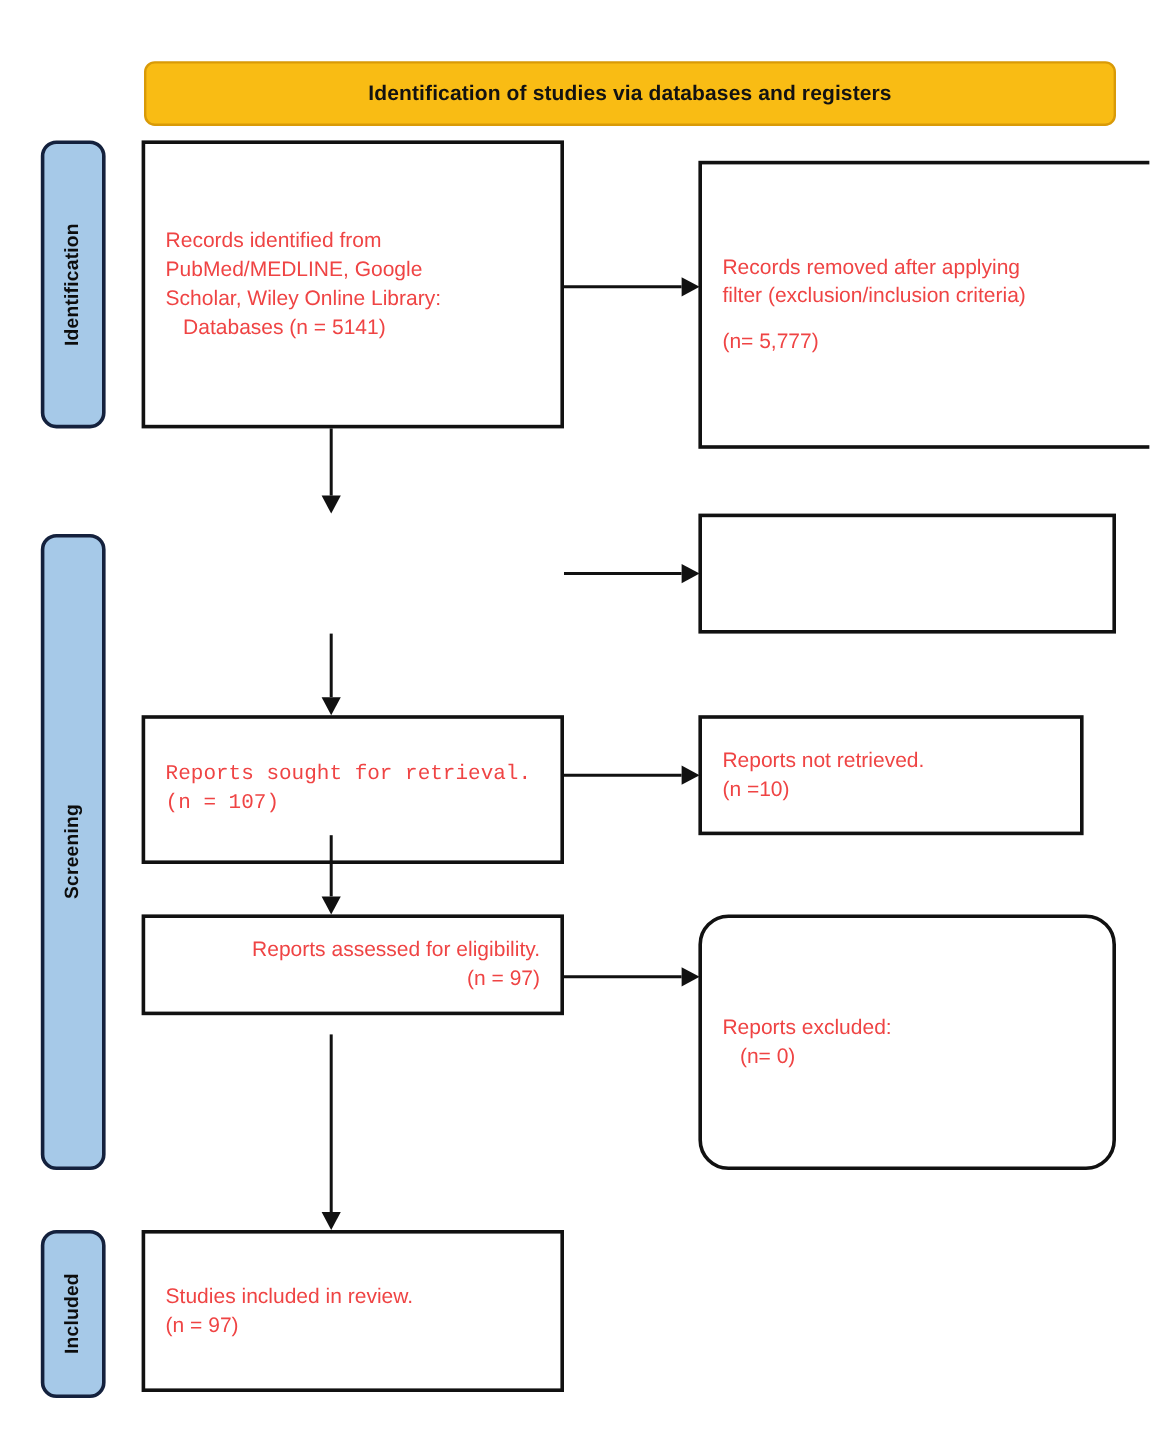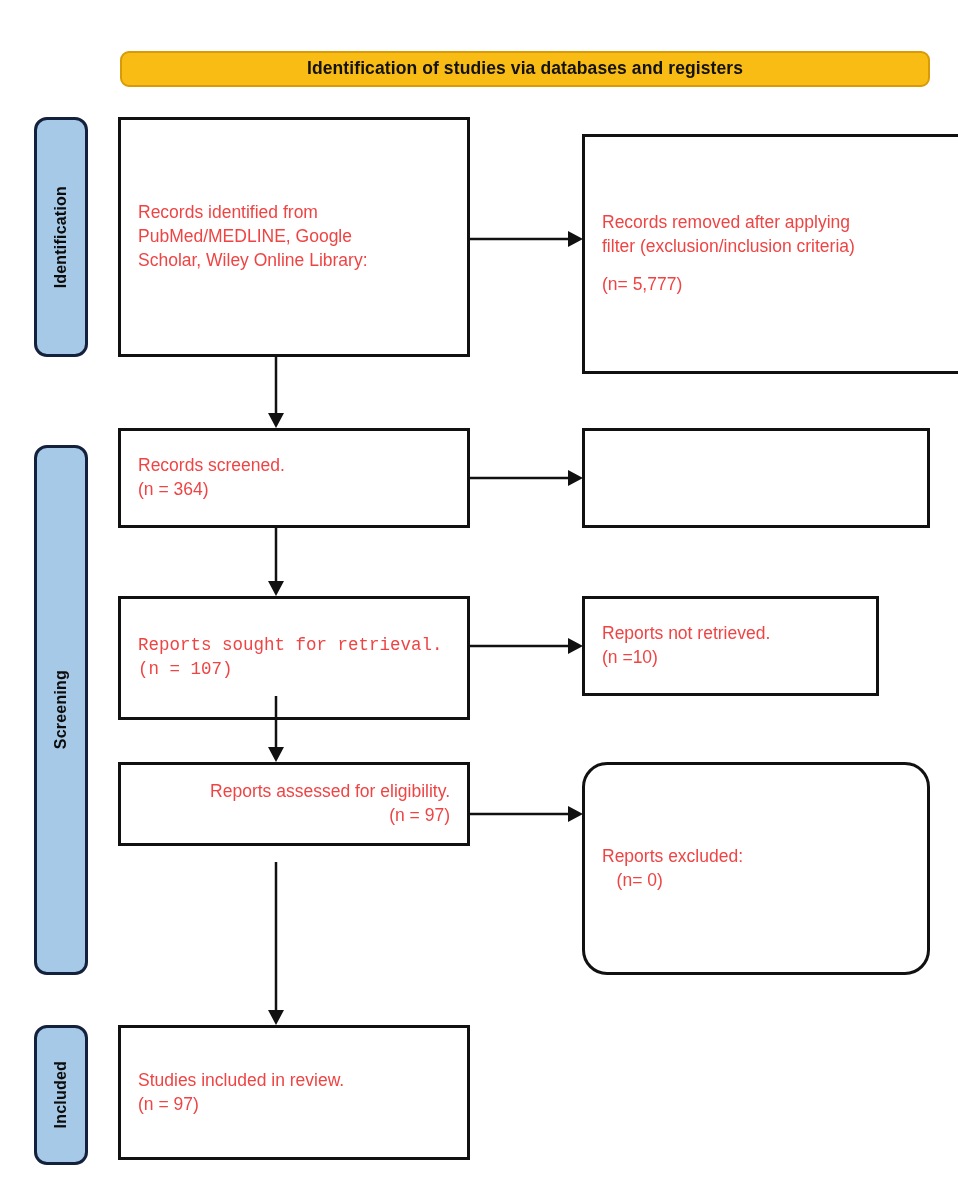--- a/index.html
+++ b/index.html
@@ -18,21 +18,21 @@
     background: #ffffff;
     overflow: hidden;
   }
 
   
   .banner {
     position: absolute;
     left: 120px;
     top: 51px;
     width: 810px;
-    height: 36px;
+    height: 54px;
     box-sizing: border-box;
     background: #F9BC14;
     border: 2px solid #D99A07;
     border-radius: 9px;
     display: flex;
     align-items: center;
     justify-content: center;
   }
   .banner-text {
     font-size: 17.5px;
@@ -112,43 +112,40 @@
   </div>
 
   <div class="stage" style="left:34px; top:1025px; width:54px; height:140px;">
     <span class="stage-text">Included</span>
   </div>
 
   <div class="box" style="left:118px; top:117px; width:352px; height:240px;">
     <div class="box-line">Records identified from</div>
     <div class="box-line">PubMed/MEDLINE, Google</div>
     <div class="box-line">Scholar, Wiley Online Library:</div>
+    <div class="box-line">   Databases (n = 5141)</div>
   </div>
 
   <div class="box" style="left:582px; top:117px; width:416px; height:240px;margin-top:17px;">
     <div class="box-line">Records removed after applying</div>
     <div class="box-line">filter (exclusion/inclusion criteria)</div>
     <div class="spacer-line"></div>
     <div class="box-line">(n= 5,777)</div>
   </div>
 
-  <div class="box" style="left:118px; top:428px; width:352px; height:100px;">
-    <div class="box-line">Records screened.</div>
-    <div class="box-line">(n = 364)</div>
-  </div>
 
   <div class="box" style="left:582px; top:428px; width:348px; height:100px;">
   </div>
 
   <div class="box" style="left:118px; top:596px; width:352px; height:124px;font-family:Liberation Mono, monospace;">
     <div class="box-line">Reports sought for retrieval.</div>
     <div class="box-line">(n = 107)</div>
   </div>
 
-  <div class="box" style="left:582px; top:596px; width:297px; height:100px;">
+  <div class="box" style="left:582px; top:596px; width:321px; height:100px;">
     <div class="box-line">Reports not retrieved.</div>
     <div class="box-line">(n =10)</div>
   </div>
 
   <div class="box" style="left:118px; top:762px; width:352px; height:84px;align-items:flex-end;">
     <div class="box-line">Reports assessed for eligibility.</div>
     <div class="box-line">(n = 97)</div>
   </div>
 
   <div class="box" style="left:582px; top:762px; width:348px; height:213px;border-radius:25px;">

